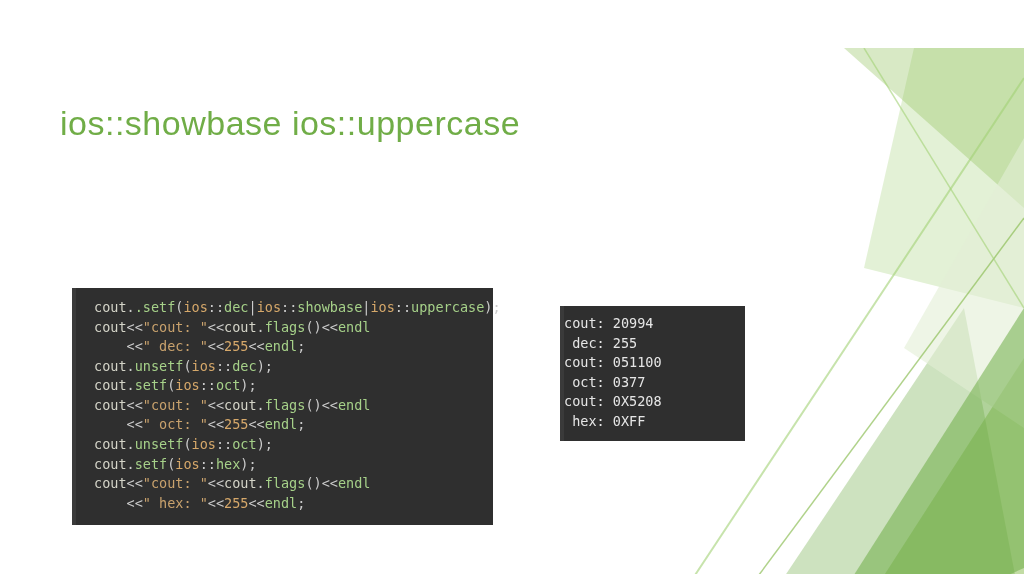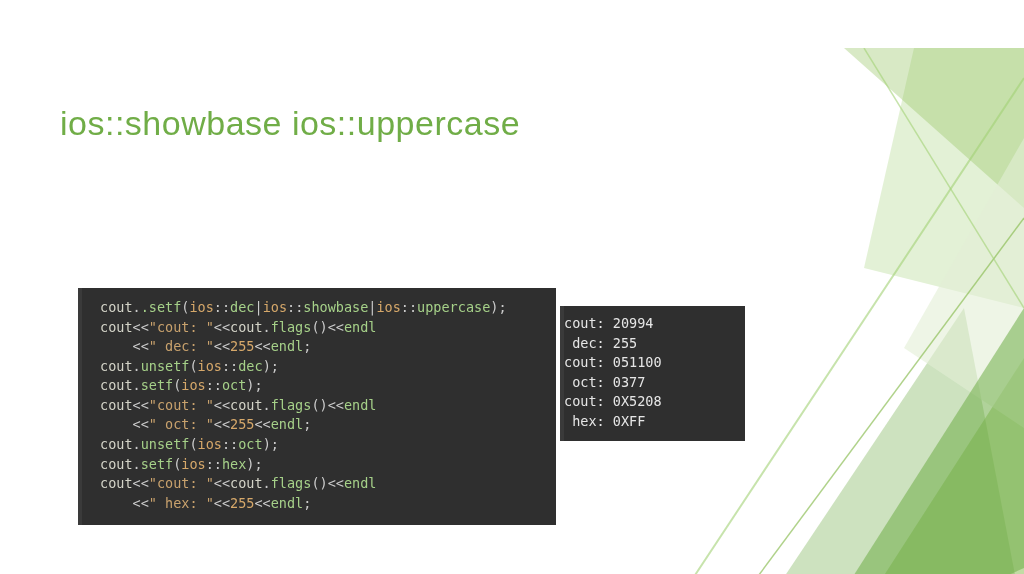--- a/index.html
+++ b/index.html
@@ -35,22 +35,22 @@
     color: #d8d8d8;
     font-family: "Consolas", "Menlo", monospace;
     font-size: 13.5px;
     line-height: 1.45;
     padding: 10px 14px 12px 18px;
     border-left: 4px solid #3a3a3a;
     white-space: pre;
   }
   .code-left {
     top: 240px;
-    left: 78px;
-    width: 478px;
+    left: 72px;
+    width: 421px;
   }
   .code-right {
     top: 258px;
     left: 560px;
     width: 185px;
     padding: 8px 12px 10px 0;
   }
   
   .c-obj   { color: #d4d4c8; }        
   .c-punc  { color: #cccccc; }        

